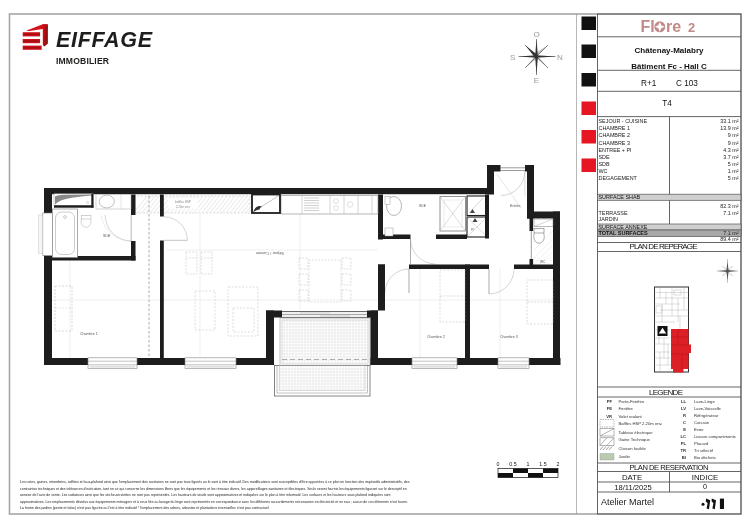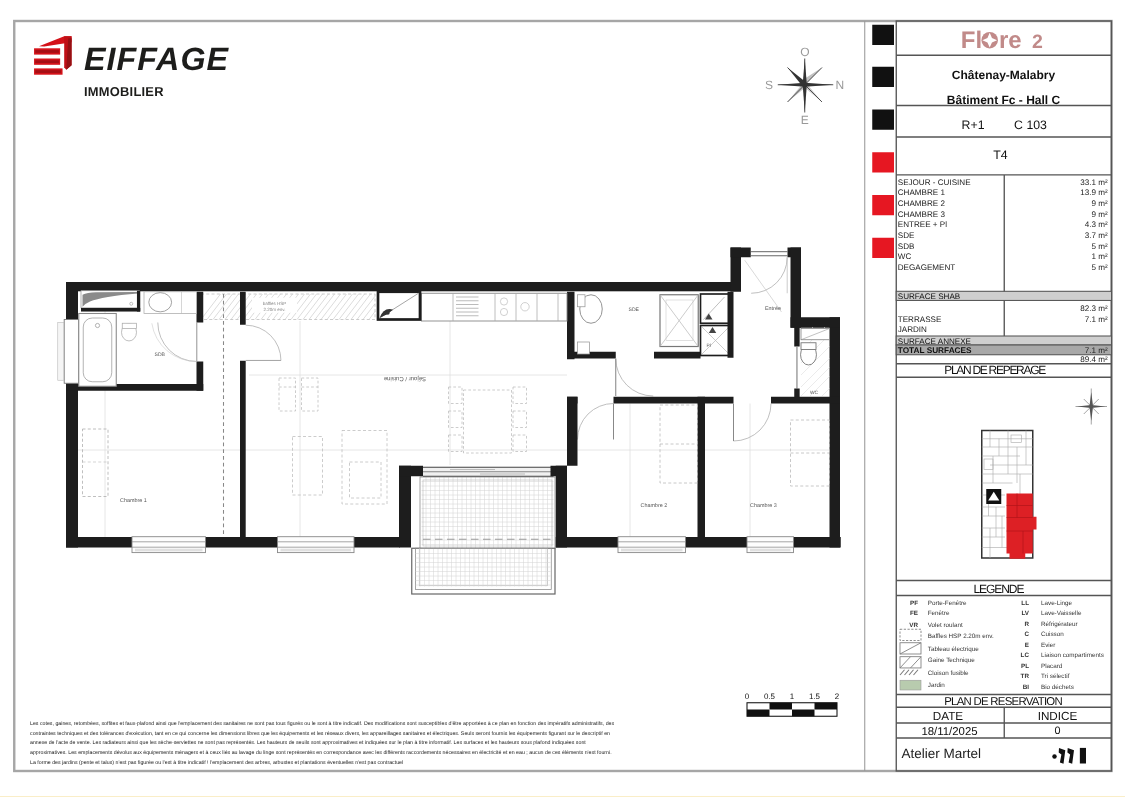--- a/index.html
+++ b/index.html
@@ -1,16 +1,16 @@
 <!DOCTYPE html>
 <html><head>
 <meta charset="utf-8">
 <style>
   html,body{margin:0;padding:0;background:#ffffff;}
-  .page{position:relative;width:750px;height:531px;background:#eab308;overflow:hidden;
+  .page{position:relative;width:750px;height:531px;background:#fca5a5;overflow:hidden;
         font-family:"Liberation Sans", sans-serif;}
   svg text{font-family:"Liberation Sans", sans-serif;}
 </style>
 </head>
 <body>
 <div class="page">
 <svg width="750" height="531" viewBox="0 0 750 531">
 
 <rect x="0" y="0" width="750" height="531" fill="#ffffff"></rect>
 

